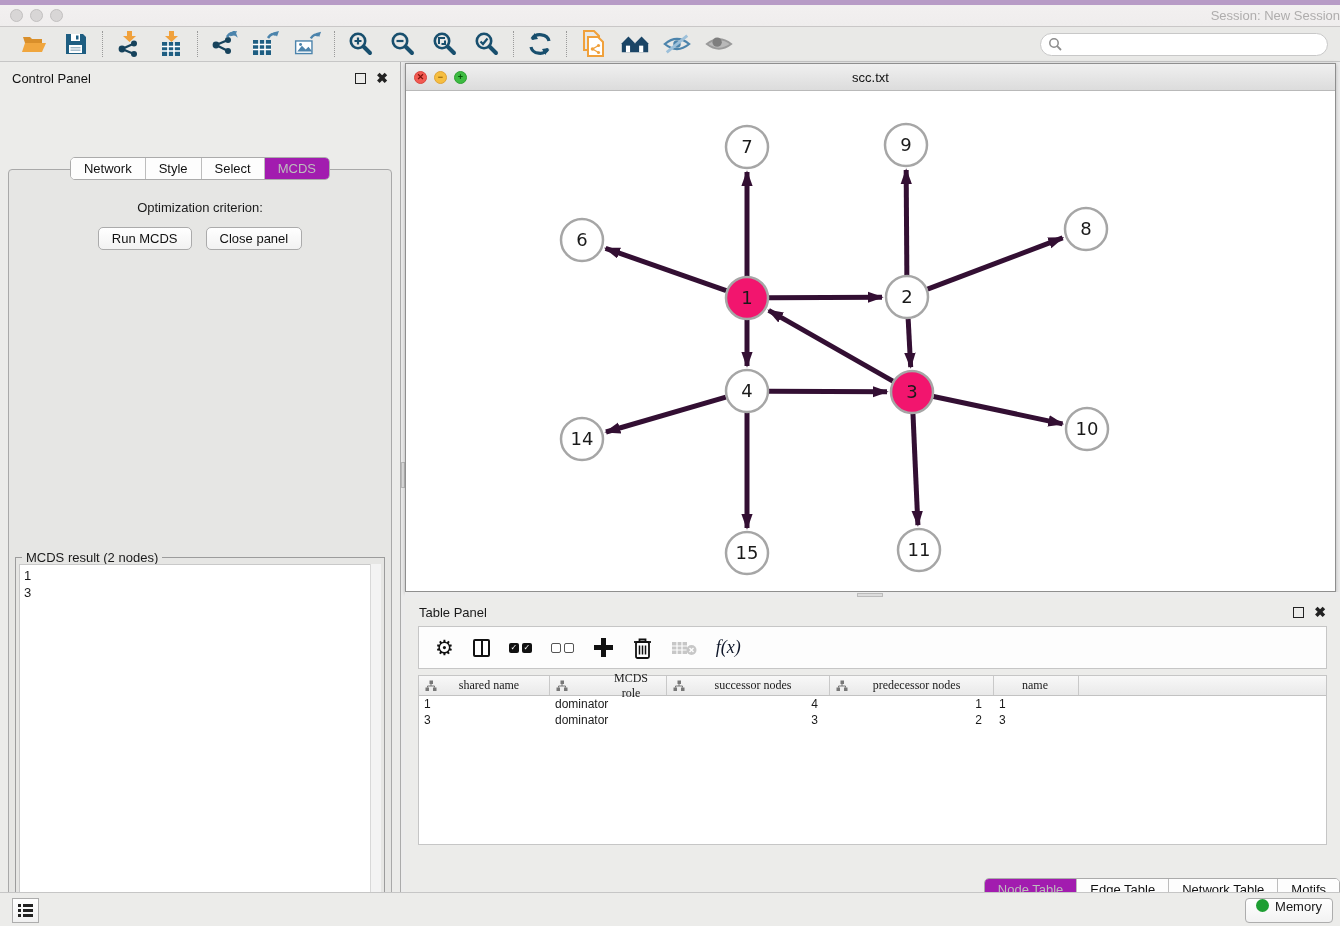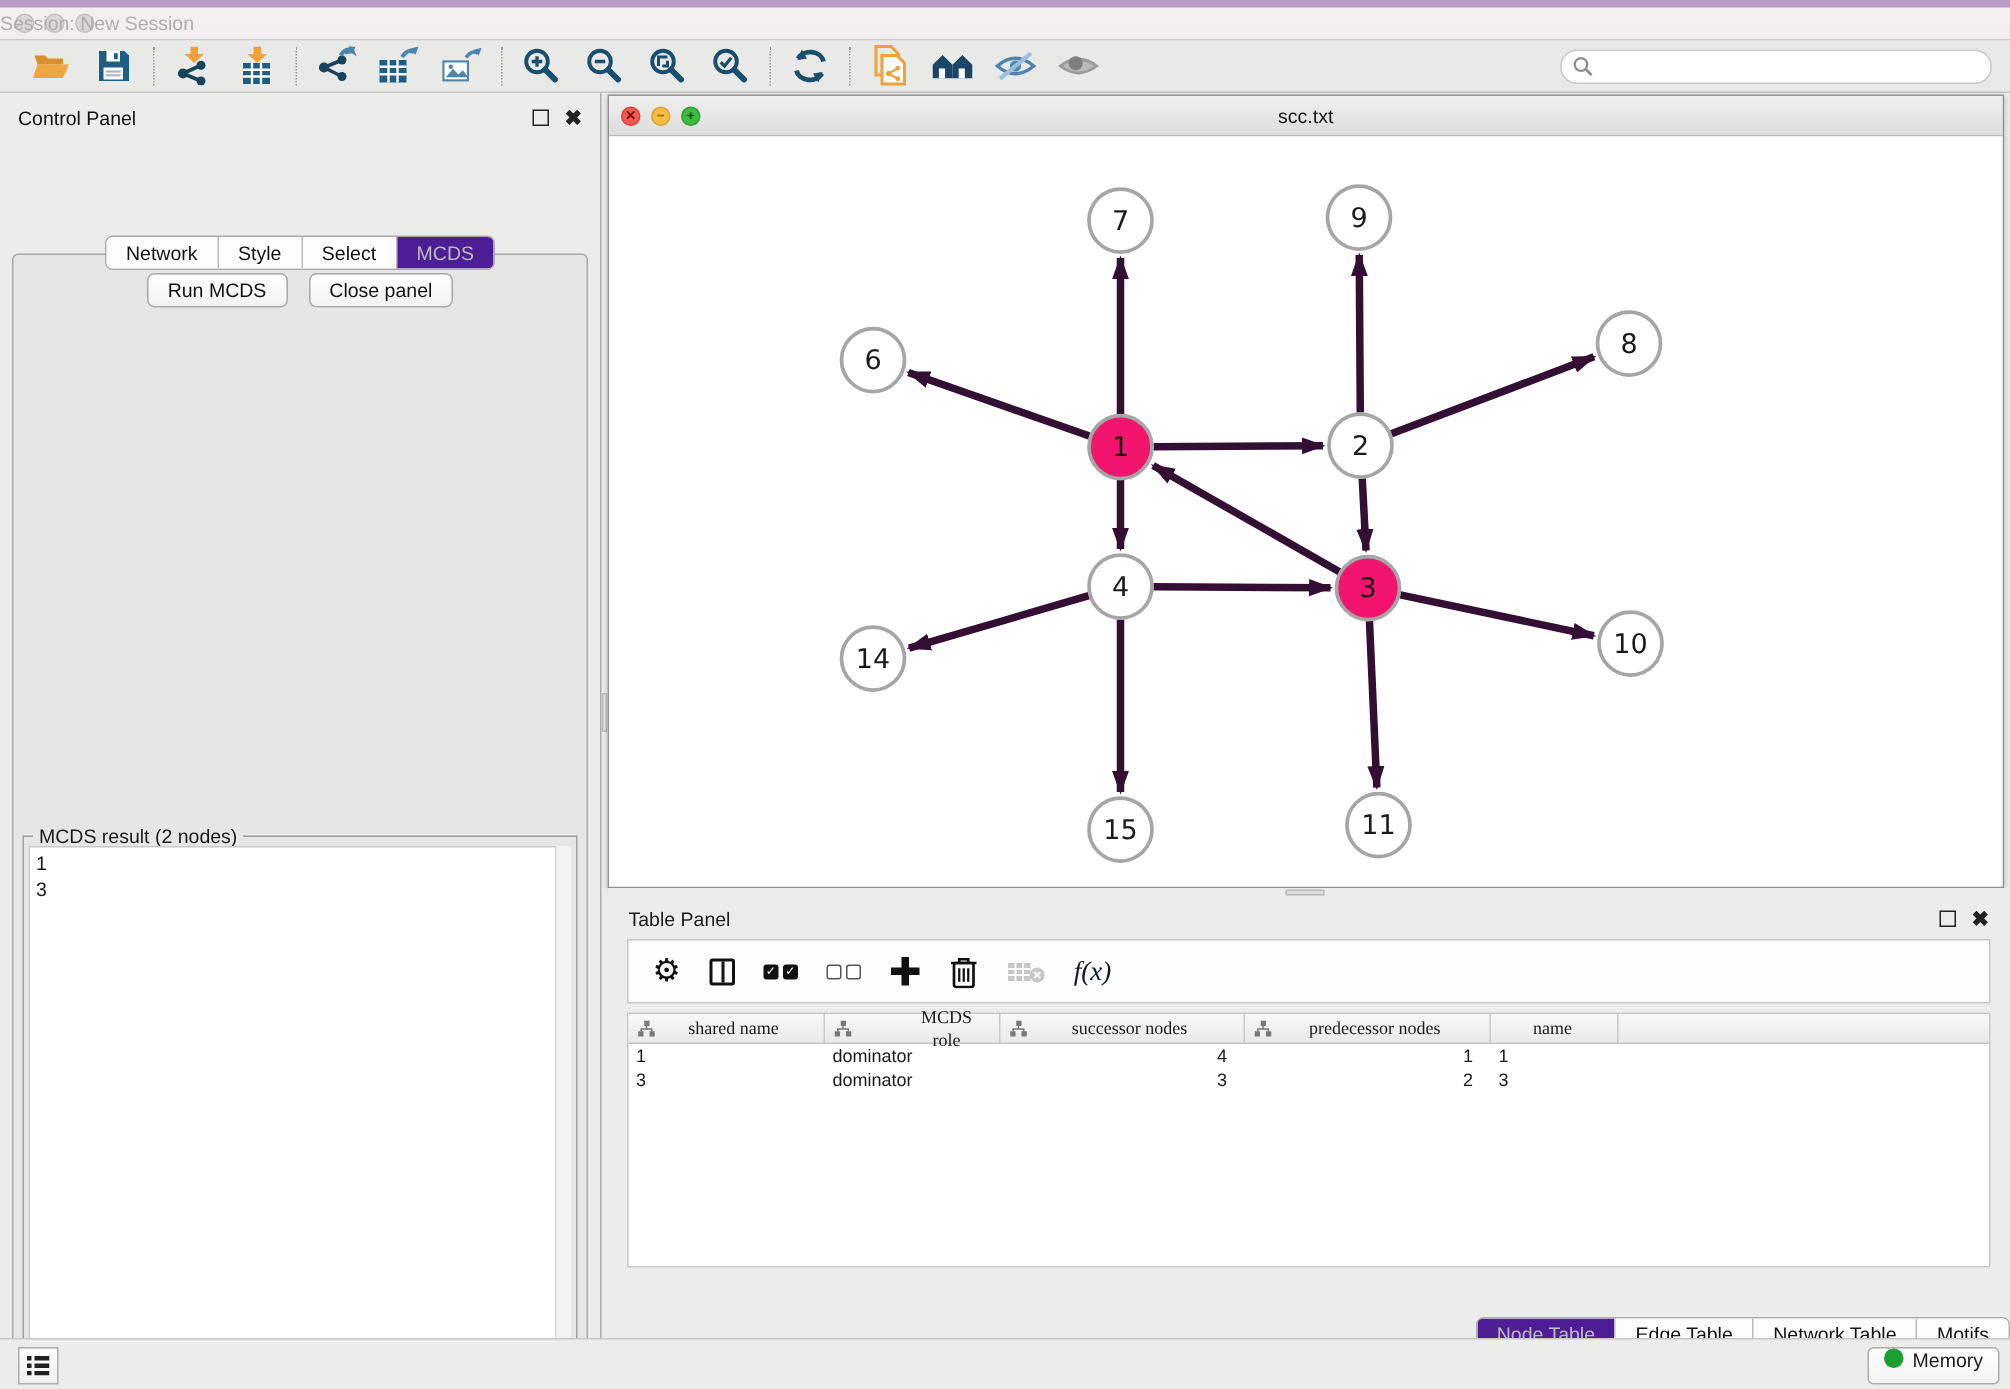--- a/index.html
+++ b/index.html
@@ -5,21 +5,21 @@
   * { margin:0; padding:0; box-sizing:border-box; }
   html,body { width:1340px; height:926px; overflow:hidden; }
   body { font-family:"Liberation Sans", sans-serif; background:#ECECEC; position:relative; font-size:13px; color:#1a1a1a; }
 
   
   #titlebar { position:absolute; left:0; top:0; width:1340px; height:27px;
     background:linear-gradient(#F3F1F1,#EFEDED); border-bottom:1px solid #C9C7C7; }
   #titlebar .purple-strip { position:absolute; left:0; top:0; width:100%; height:5px; background:#B79BC6; }
   .traffic { position:absolute; top:9px; width:13px; height:13px; border-radius:50%; }
   .traffic.inactive { background:#D8D6D6; border:1px solid #C2C0C0; }
-  #win-title { position:absolute; left:0; right:0; top:8px; text-align:left; color:#AFADAD; font-size:13px; }
+  #win-title { position:absolute; left:0; right:0; top:8px; text-align:right; color:#AFADAD; font-size:13px; }
 
   
   #toolbar { position:absolute; left:0; top:27px; width:1340px; height:35px;
     background:#E9E9E7; border-bottom:1px solid #C6C6C6; display:flex; align-items:center; padding-left:8px; }
   .tb-group { display:flex; align-items:center; gap:14px; padding:0 12px; }
   .tb-sep { width:1px; height:26px; border-left:1px dotted #9a9a9a; }
   .tb-icon { width:28px; height:28px; display:flex; align-items:center; justify-content:center; cursor:default; }
   .tb-icon svg { display:block; }
   #search-wrap { margin-left:auto; margin-right:12px; position:relative; }
   #search-input { width:288px; height:23px; border:1px solid #C8C8C8; border-radius:12px; background:#fff;
@@ -30,21 +30,21 @@
   #control-panel { position:absolute; left:0; top:62px; width:400px; height:830px; background:#ECECEA; }
   #cp-header { height:33px; display:flex; align-items:center; padding:0 12px; }
   #cp-title { font-size:13px; color:#111; }
   .panel-winbtns { margin-left:auto; display:flex; gap:10px; align-items:center; }
   .float-box { width:11px; height:11px; border:1.6px solid #222; background:transparent; }
   .close-x { font-size:14px; font-weight:bold; color:#222; line-height:11px; }
   #cp-tabs-row { position:absolute; left:0; top:95px; width:400px; display:flex; justify-content:center; z-index:3; }
   .seg-group { display:flex; border:1px solid #ABABAB; border-radius:5px; overflow:hidden; background:#fff; }
   .seg-tab { padding:3px 13px; font-size:13px; background:#FDFDFD; color:#111; border-left:1px solid #BDBDBD; cursor:default; }
   .seg-tab:first-child { border-left:none; }
-  .seg-tab.selected { background:#4c1d95; color:#BDBDBD; }
+  .seg-tab.selected { background:#a21caf; color:#BDBDBD; }
   #cp-content { position:absolute; left:8px; top:107px; width:384px; height:769px;
     border:1px solid #A9A9A9; border-radius:4px; background:#E6E6E4; }
   #opt-label { text-align:center; margin-top:30px; font-size:13px; }
   #criterion-select { position:relative; margin:10px auto 0; width:308px; height:23px; background:#fff;
     border:1px solid #B3B3B3; border-radius:4px; display:flex; align-items:center; padding:0 10px; font-size:13px; }
   #criterion-stepper { position:absolute; right:6px; top:2px; display:flex; flex-direction:column; line-height:8px; font-size:7px; color:#333; }
   #cp-buttons { display:flex; justify-content:center; gap:14px; margin-top:12px; }
   .aqua-btn { background:linear-gradient(#FFFFFF,#F2F2F2); border:1px solid #ABABAB; border-radius:5px;
     padding:3px 13px; font-size:13px; color:#111; cursor:default; }
   #result-group { position:absolute; left:6px; top:387px; width:370px; height:377px; border:1px solid #9C9C9C; }
@@ -281,20 +281,21 @@
   </div>
   <div id="cp-tabs-row">
       <div class="seg-group" id="cp-tabs">
         <div class="seg-tab">Network</div>
         <div class="seg-tab">Style</div>
         <div class="seg-tab">Select</div>
         <div class="seg-tab selected">MCDS</div>
       </div>
     </div>
   <div id="cp-content">
+    <div id="opt-label">Optimization criterion:</div>
     <div id="cp-buttons">
       <button class="aqua-btn">Run MCDS</button>
       <button class="aqua-btn">Close panel</button>
     </div>
     <div id="result-group">
       <span id="result-label">MCDS result (2 nodes)</span>
       <div id="result-text">
           <div>1</div>
           <div>3</div>
         </div>

